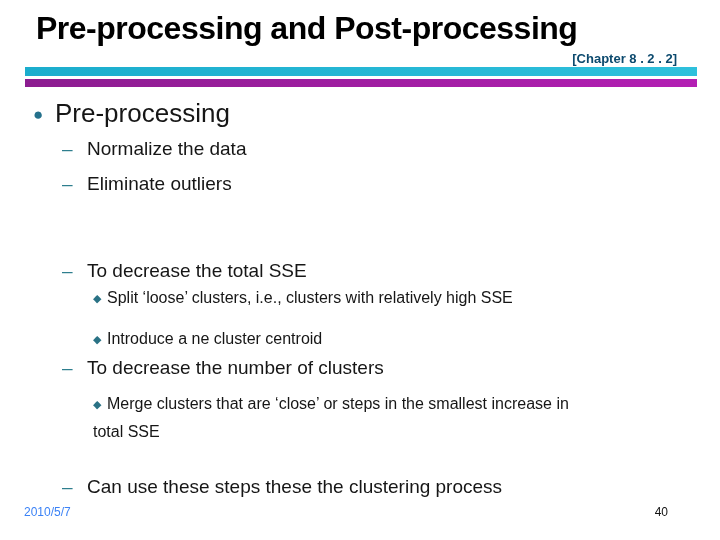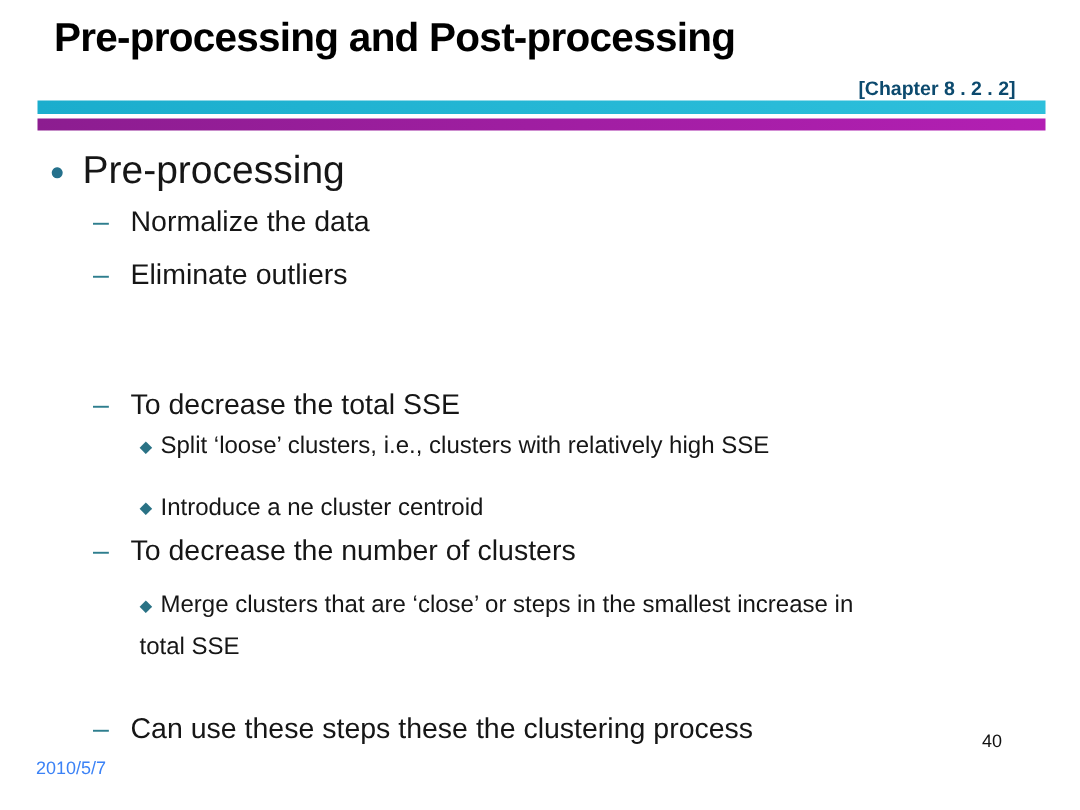--- a/index.html
+++ b/index.html
@@ -6,21 +6,21 @@
   .slide{
     position:relative;
     width:720px;height:540px;
     background:#ffffff;
     font-family:"Liberation Sans", sans-serif;
     overflow:hidden;
     margin:0 auto;
   }
   .title{
     position:absolute;left:36px;top:10px;width:660px;
-    font-size:27px;font-weight:bold;color:#000;
+    font-size:32px;font-weight:bold;color:#000;
     letter-spacing:-0.5px;
   }
   .chapter{
     position:absolute;top:51px;left:25px;width:652px;
     text-align:right;
     font-size:13px;font-weight:bold;color:#0c4a6e;
   }
   .bar{position:absolute;left:25px;width:672px;}
   .bar-cyan{top:67px;height:9px;background:linear-gradient(90deg,#1badcd,#2ec0dc);}
   .bar-purple{top:79px;height:8px;background:linear-gradient(90deg,#8c1d90,#b31fb3);}
@@ -29,21 +29,21 @@
   .l1 .marker{display:inline-block;width:22px;font-size:17px;color:#25718c;vertical-align:2px;}
   .l2{left:62px;font-size:19px;line-height:22px;}
   .l2 .marker{display:inline-block;width:25px;font-size:19px;color:#2e7e8e;}
   .l3{left:93px;font-size:16px;line-height:27px;white-space:normal;width:604px;}
   .l3 .marker{display:inline-block;width:14px;font-size:11px;color:#2a7285;vertical-align:1px;}
   .footer-date{
     position:absolute;left:24px;top:505px;
     font-size:12px;color:#3b82f6;
   }
   .footer-page{
-    position:absolute;right:52px;top:487px;
+    position:absolute;right:52px;top:505px;
     font-size:12px;color:#111;
   }
 </style>
 </head>
 <body>
 
 <div class="slide">
 
   <div class="title">Pre-processing and Post-processing</div>
 

